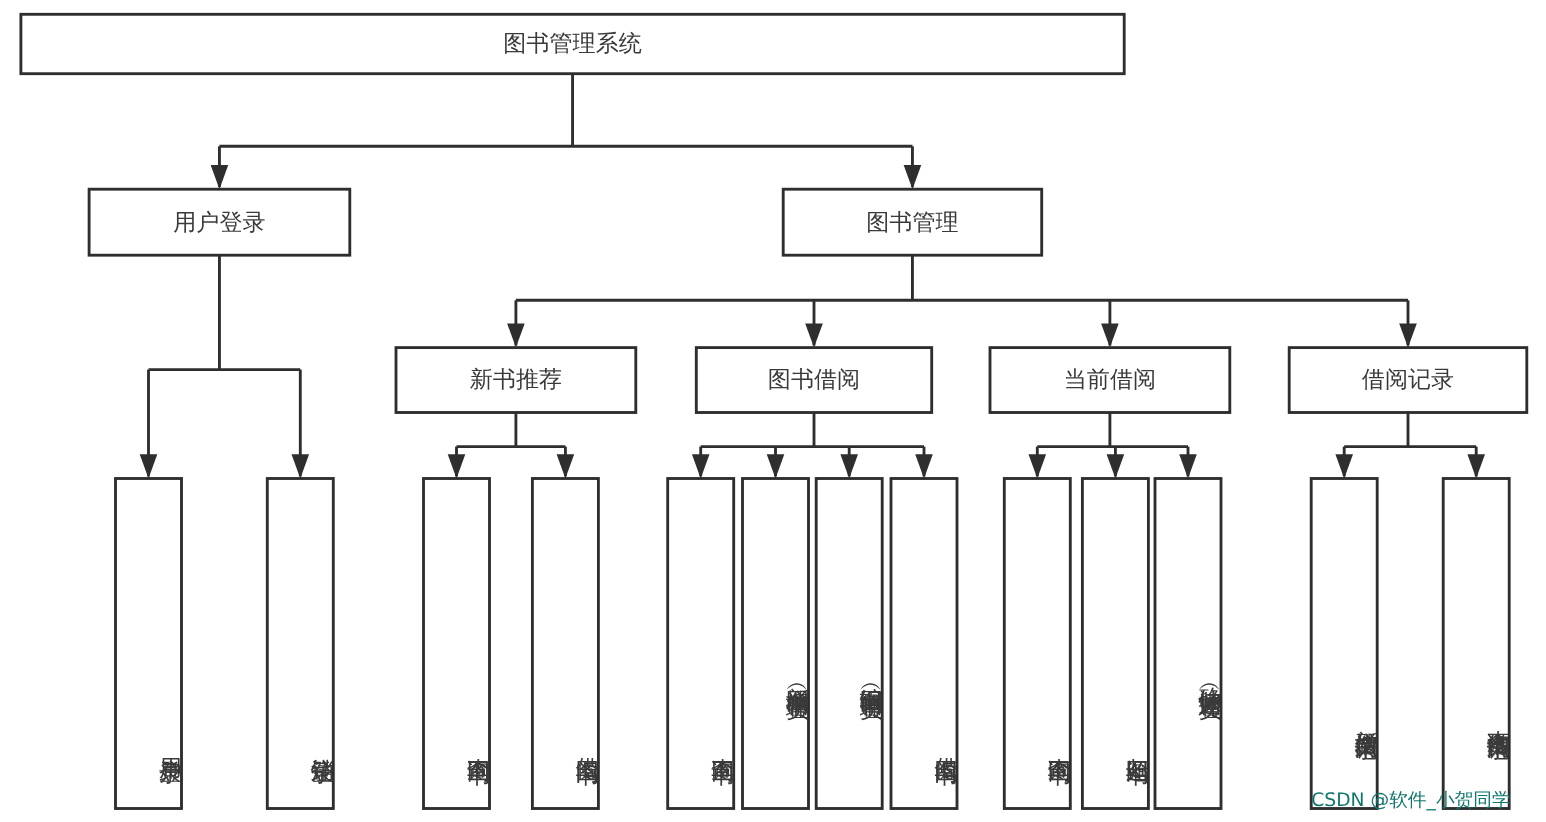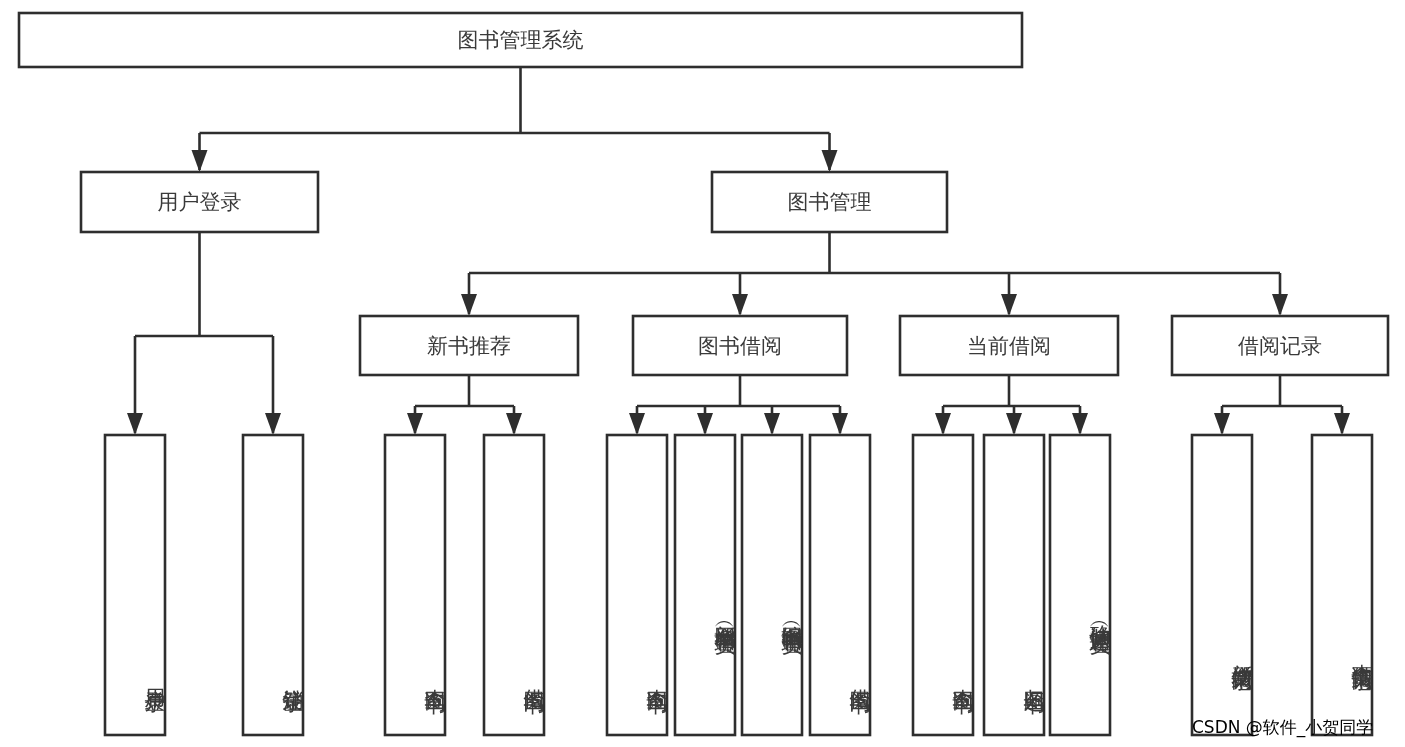--- a/index.html
+++ b/index.html
@@ -63,21 +63,21 @@
     display: flex;
     align-items: flex-start;
     justify-content: center;
     pointer-events: none;
     user-select: none;
   }
   .watermark {
     position: absolute;
     font-family: "DejaVu Sans", "Liberation Sans", sans-serif;
     font-size: 17px;
-    color: #000000;
+    color: #0f766e;
     white-space: nowrap;
     user-select: none;
   }
 </style>
 </head>
 <body>
 
 <div id="diagram-root">
 
   <svg id="diagram-svg" viewBox="0 0 1405 747" xmlns="http://www.w3.org/2000/svg">

